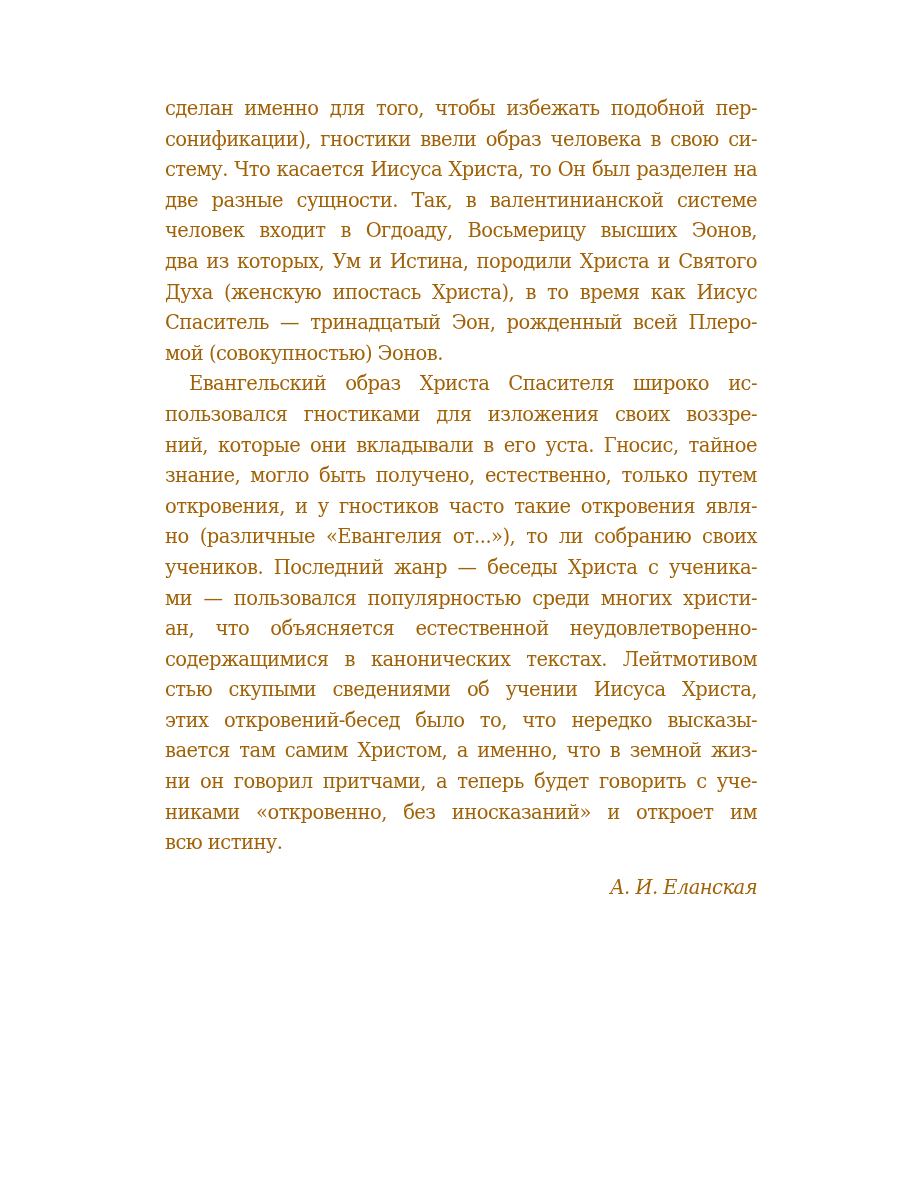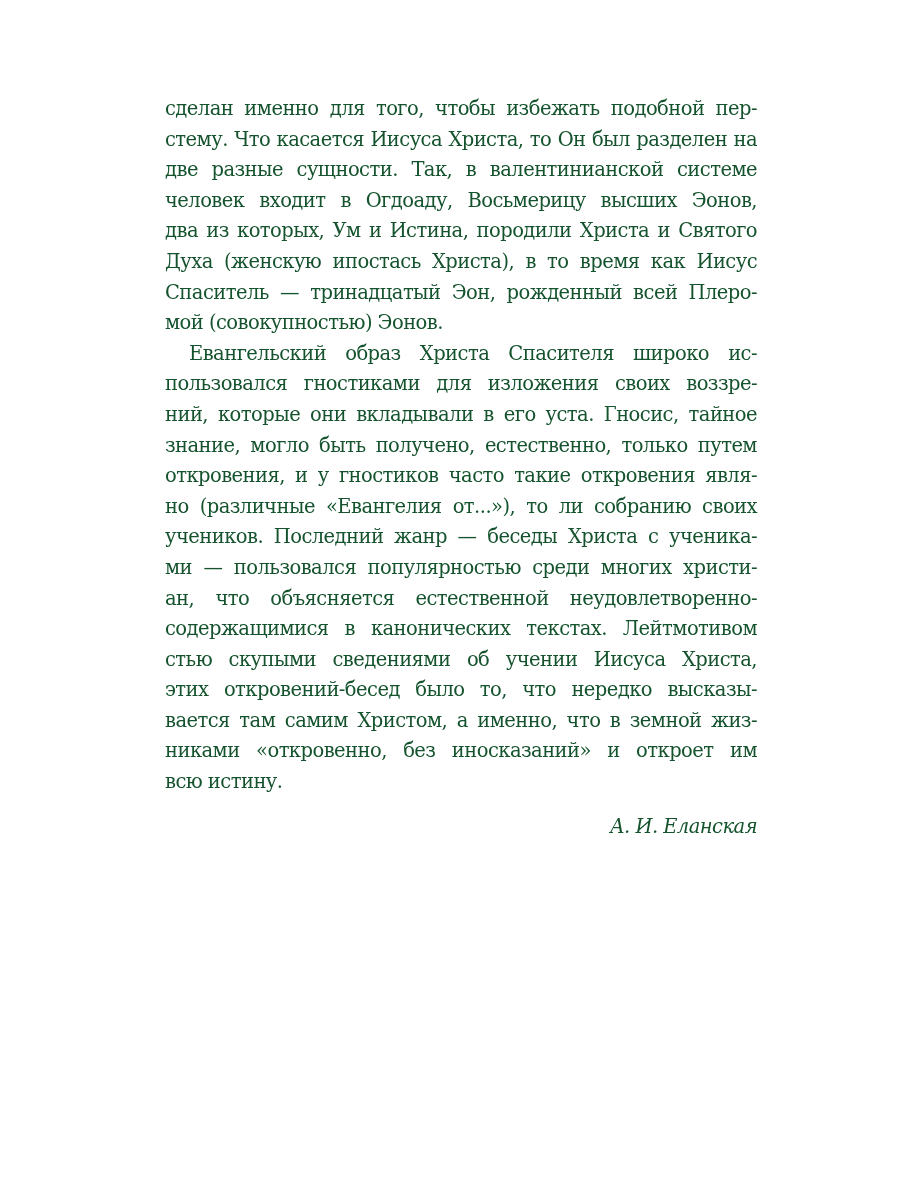--- a/index.html
+++ b/index.html
@@ -13,21 +13,21 @@
       position: relative;
       overflow: hidden;
     }
     .page {
       position: absolute;
       left: 165px;
       top: 94px;
       width: 592px;
       font-family: "DejaVu Serif", "Liberation Serif", serif;
       font-size: 19.5px;
-      color: #14532d;
+      color: #a16207;
       letter-spacing: -0.55px;
     }
     .line {
       display: block;
       height: 30.6px;
       line-height: 30.6px;
       white-space: nowrap;
       text-align: justify;
       text-align-last: justify;
       overflow: visible;
@@ -47,20 +47,21 @@
       font-style: italic;
       margin-top: 12px;
     }
   </style>
 </head>
 <body>
 
 <div class="page">
   <div>
     <span class="line">сделан именно для того, чтобы избежать подобной пер-</span>
+    <span class="line">сонификации), гностики ввели образ человека в свою си-</span>
     <span class="line">стему. Что касается Иисуса Христа, то Он был разделен на</span>
     <span class="line">две разные сущности. Так, в валентинианской системе</span>
     <span class="line">человек входит в Огдоаду, Восьмерицу высших Эонов,</span>
     <span class="line">два из которых, Ум и Истина, породили Христа и Святого</span>
     <span class="line">Духа (женскую ипостась Христа), в то время как Иисус</span>
     <span class="line">Спаситель — тринадцатый Эон, рожденный всей Плеро-</span>
     <span class="line last">мой (совокупностью) Эонов.</span>
   </div>
   <div>
     <span class="line indent">Евангельский образ Христа Спасителя широко ис-</span>
@@ -69,17 +70,18 @@
     <span class="line">знание, могло быть получено, естественно, только путем</span>
     <span class="line">откровения, и у гностиков часто такие откровения явля-</span>
     <span class="line">но (различные «Евангелия от...»), то ли собранию своих</span>
     <span class="line">учеников. Последний жанр — беседы Христа с ученика-</span>
     <span class="line">ми — пользовался популярностью среди многих христи-</span>
     <span class="line">ан, что объясняется естественной неудовлетворенно-</span>
     <span class="line">содержащимися в канонических текстах. Лейтмотивом</span>
     <span class="line">стью скупыми сведениями об учении Иисуса Христа,</span>
     <span class="line">этих откровений-бесед было то, что нередко высказы-</span>
     <span class="line">вается там самим Христом, а именно, что в земной жиз-</span>
+    <span class="line">ни он говорил притчами, а теперь будет говорить с уче-</span>
     <span class="line">никами «откровенно, без иносказаний» и откроет им</span>
     <span class="line last">всю истину.</span>
   </div>
   <span class="signature">А. И. Еланская</span>
 </div>
 
 </body></html>

